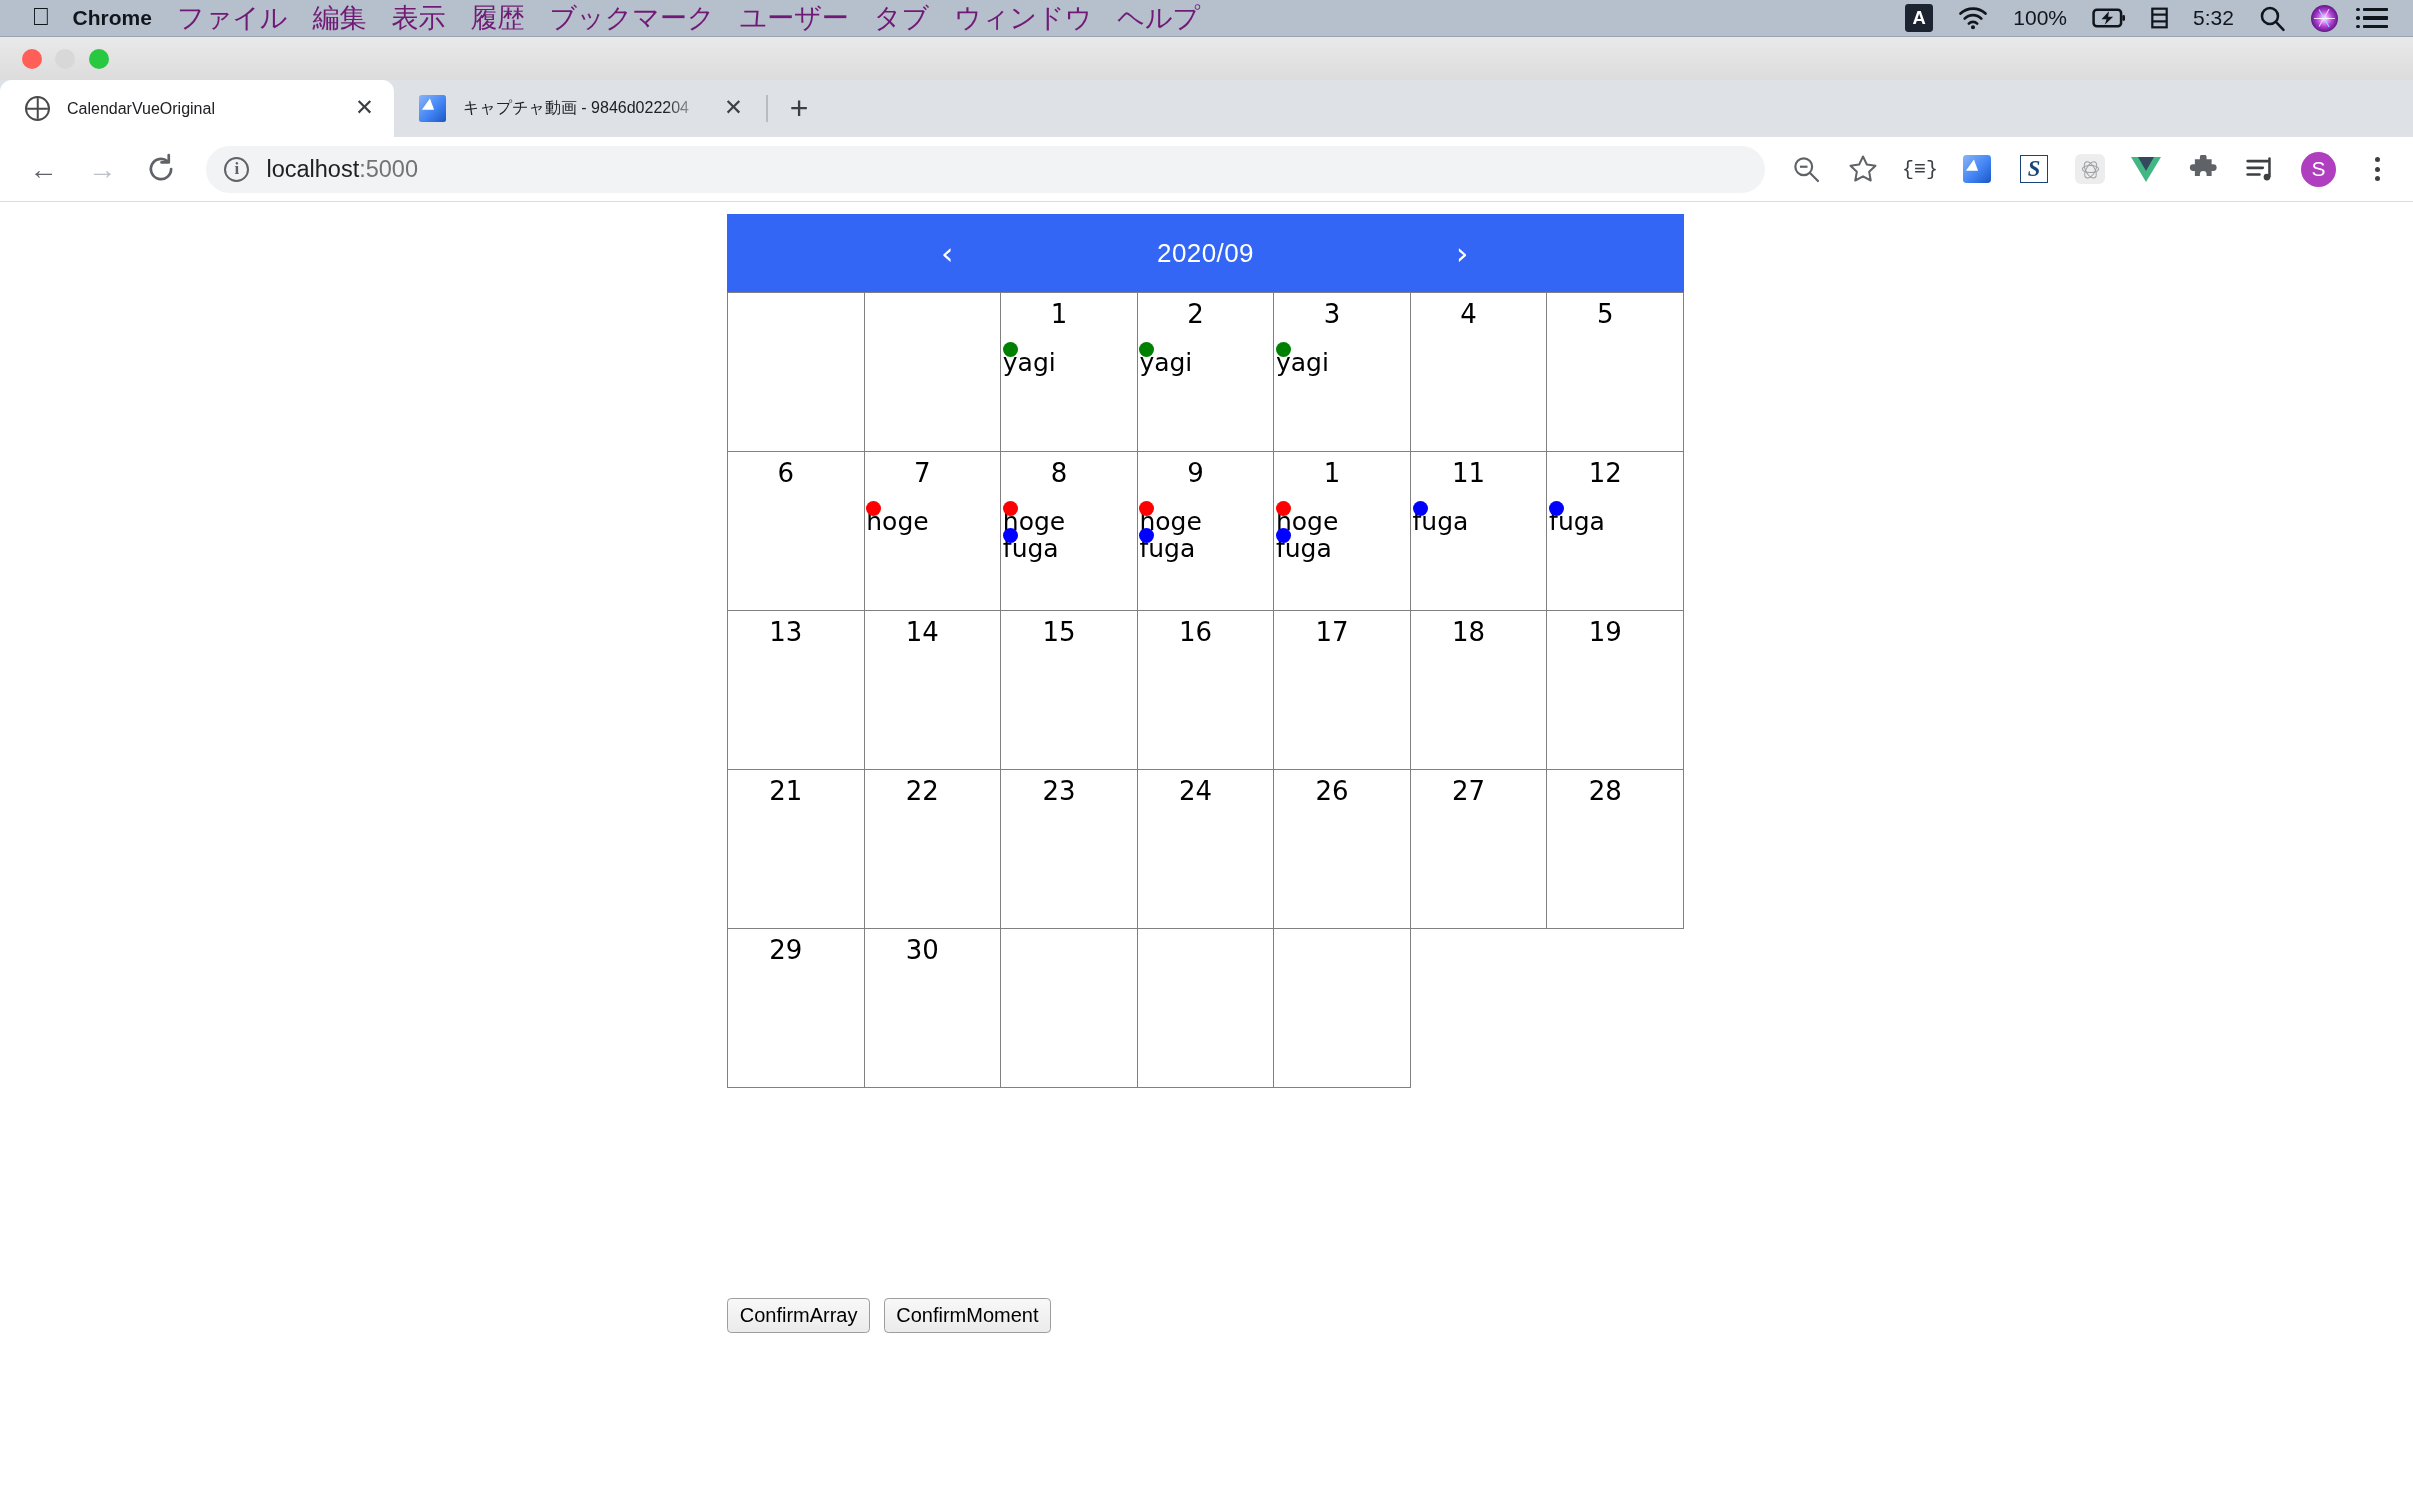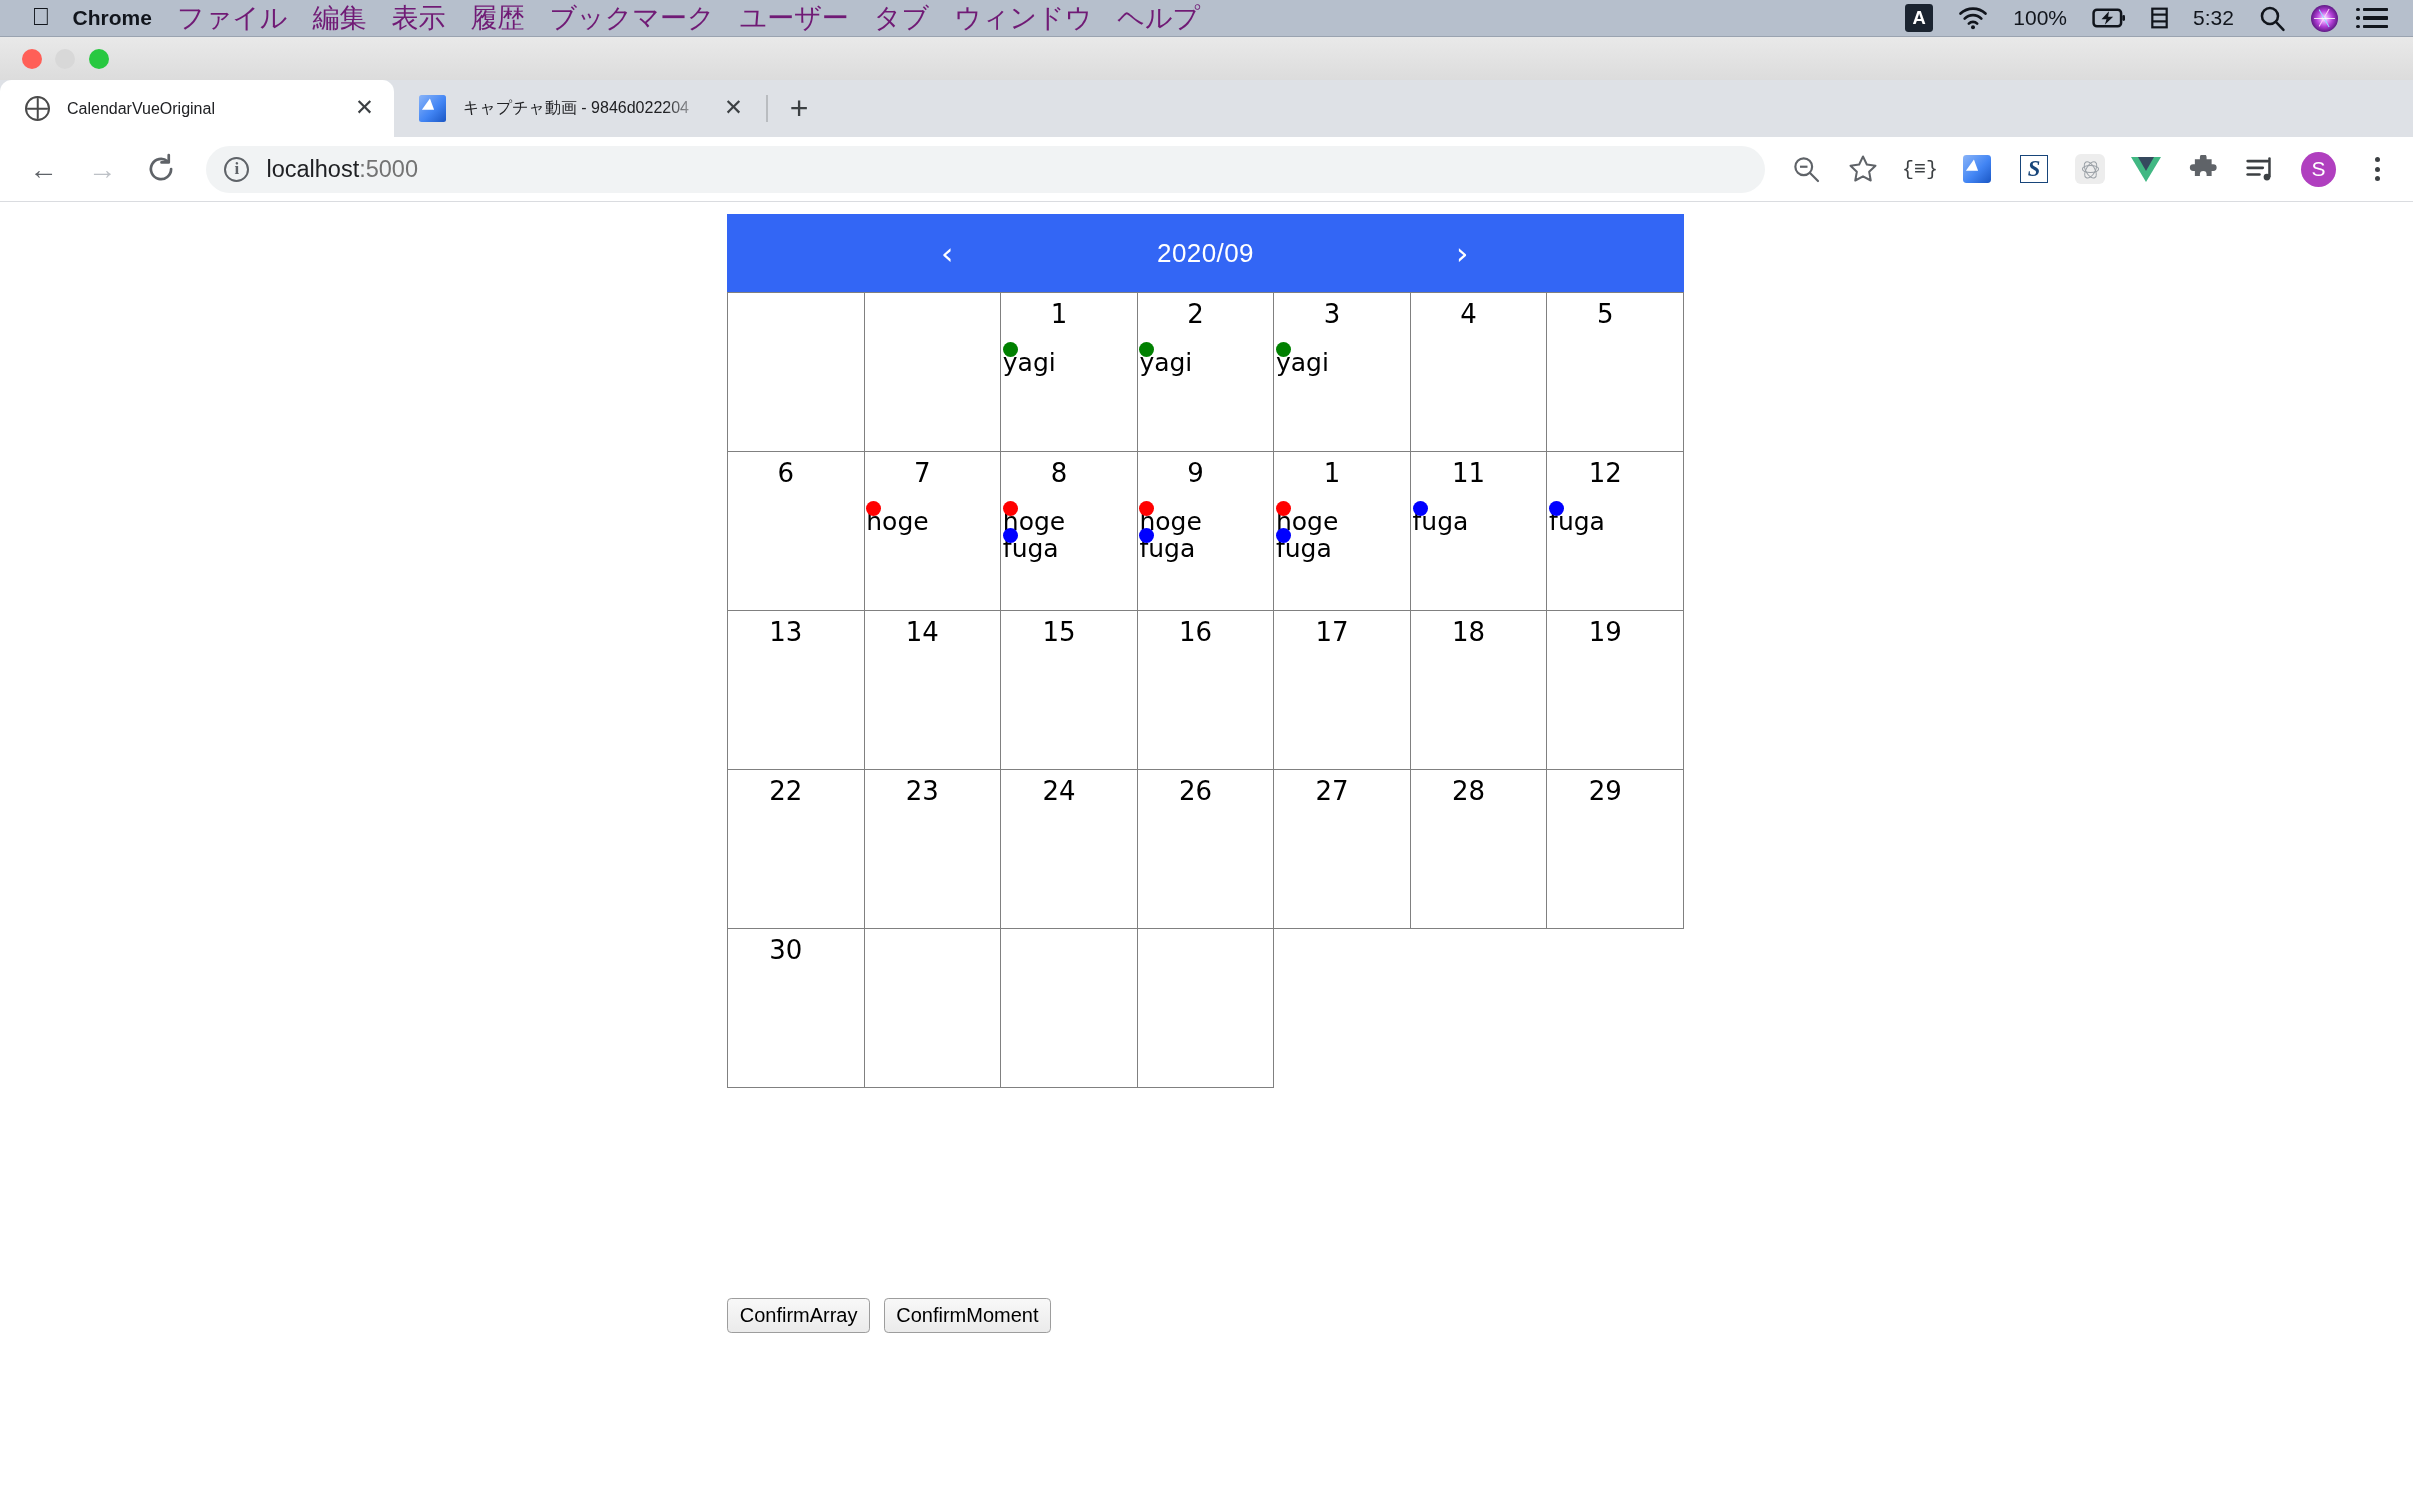--- a/index.html
+++ b/index.html
@@ -542,20 +542,23 @@
         <div class="cal-cell">
           <div class="cal-daynum">17</div>
         </div>
         <div class="cal-cell">
           <div class="cal-daynum">18</div>
         </div>
         <div class="cal-cell">
           <div class="cal-daynum">19</div>
         </div>
         <div class="cal-cell">
+          <div class="cal-daynum">21</div>
+        </div>
+        <div class="cal-cell">
           <div class="cal-daynum">22</div>
         </div>
         <div class="cal-cell">
           <div class="cal-daynum">23</div>
         </div>
         <div class="cal-cell">
           <div class="cal-daynum">24</div>
         </div>
         <div class="cal-cell">
           <div class="cal-daynum">26</div>

